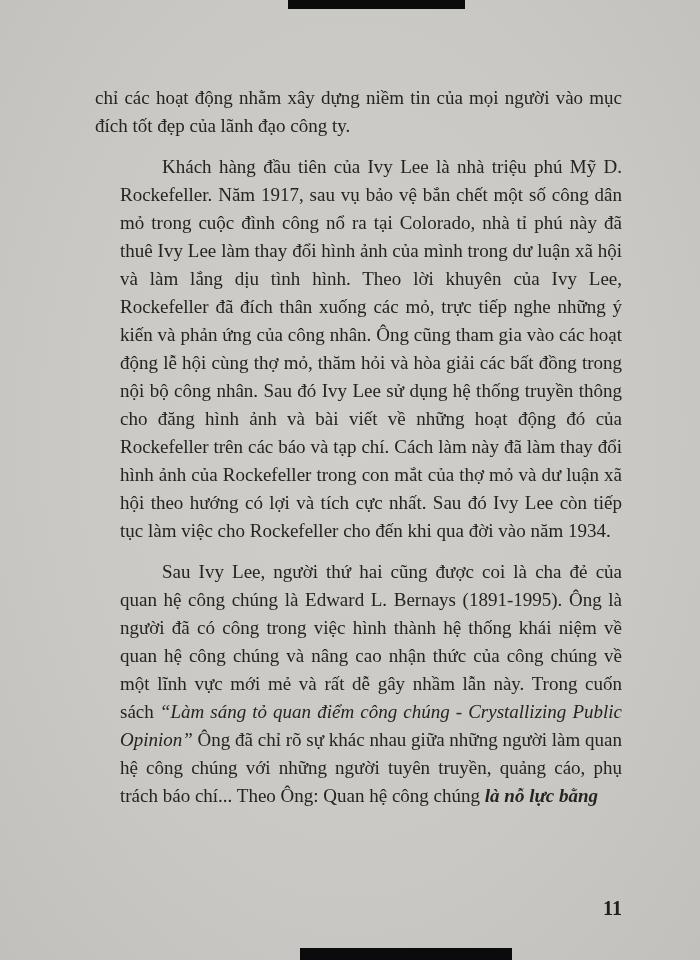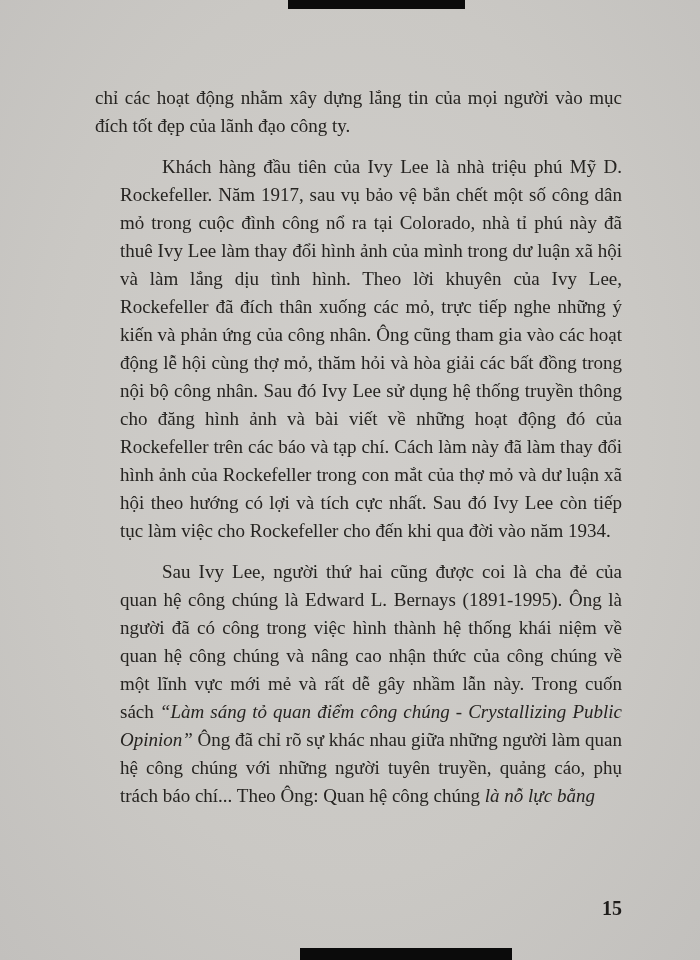--- a/index.html
+++ b/index.html
@@ -43,36 +43,36 @@
   .page-text p.para {
     margin: 0 0 13px 0;
     padding: 0;
   }
   .page-text p.para.indent {
     text-indent: 42px;
     margin-left: 25px;
   }
   .normal { font-style: normal; }
   .italic { font-style: italic; }
-  .bold-italic { font-style: italic; font-weight: normal; }
+  .bold-italic { font-style: italic; font-weight: bold; }
   .page-number {
     position: absolute;
     right: 78px;
     bottom: 40px;
     color: #1f1d1b;
     font-size: 20px;
     font-weight: bold;
   }
 </style>
 </head>
 <body>
 
 <div class="scan-bar top"></div>
 
 <main class="page-text">
-    <p class="para"><span class="normal">chỉ các hoạt động nhằm xây dựng lắng tin của mọi người vào mục đích tốt đẹp của lãnh đạo công ty.</span></p>
+    <p class="para"><span class="normal">chỉ các hoạt động nhằm xây dựng niềm tin của mọi người vào mục đích tốt đẹp của lãnh đạo công ty.</span></p>
     <p class="para indent"><span class="normal">Khách hàng đầu tiên của Ivy Lee là nhà triệu phú Mỹ D. Rockefeller. Năm 1917, sau vụ bảo vệ bắn chết một số công dân mỏ trong cuộc đình công nổ ra tại Colorado, nhà tỉ phú này đã thuê Ivy Lee làm thay đổi hình ảnh của mình trong dư luận xã hội và làm lắng dịu tình hình. Theo lời khuyên của Ivy Lee, Rockefeller đã đích thân xuống các mỏ, trực tiếp nghe những ý kiến và phản ứng của công nhân. Ông cũng tham gia vào các hoạt động lễ hội cùng thợ mỏ, thăm hỏi và hòa giải các bất đồng trong nội bộ công nhân. Sau đó Ivy Lee sử dụng hệ thống truyền thông cho đăng hình ảnh và bài viết về những hoạt động đó của Rockefeller trên các báo và tạp chí. Cách làm này đã làm thay đổi hình ảnh của Rockefeller trong con mắt của thợ mỏ và dư luận xã hội theo hướng có lợi và tích cực nhất. Sau đó Ivy Lee còn tiếp tục làm việc cho Rockefeller cho đến khi qua đời vào năm 1934.</span></p>
     <p class="para indent"><span class="normal">Sau Ivy Lee, người thứ hai cũng được coi là cha đẻ của quan hệ công chúng là Edward L. Bernays (1891-1995). Ông là người đã có công trong việc hình thành hệ thống khái niệm về quan hệ công chúng và nâng cao nhận thức của công chúng về một lĩnh vực mới mẻ và rất dễ gây nhầm lẫn này. Trong cuốn sách </span><span class="italic">“Làm sáng tỏ quan điểm công chúng - Crystallizing Public Opinion”</span><span class="normal"> Ông đã chỉ rõ sự khác nhau giữa những người làm quan hệ công chúng với những người tuyên truyền, quảng cáo, phụ trách báo chí... Theo Ông: Quan hệ công chúng </span><span class="bold-italic">là nỗ lực bằng</span></p>
   </main>
 
-<div class="page-number">15</div>
+<div class="page-number">11</div>
 
 <div class="scan-bar bottom"></div>
 
 </body></html>

